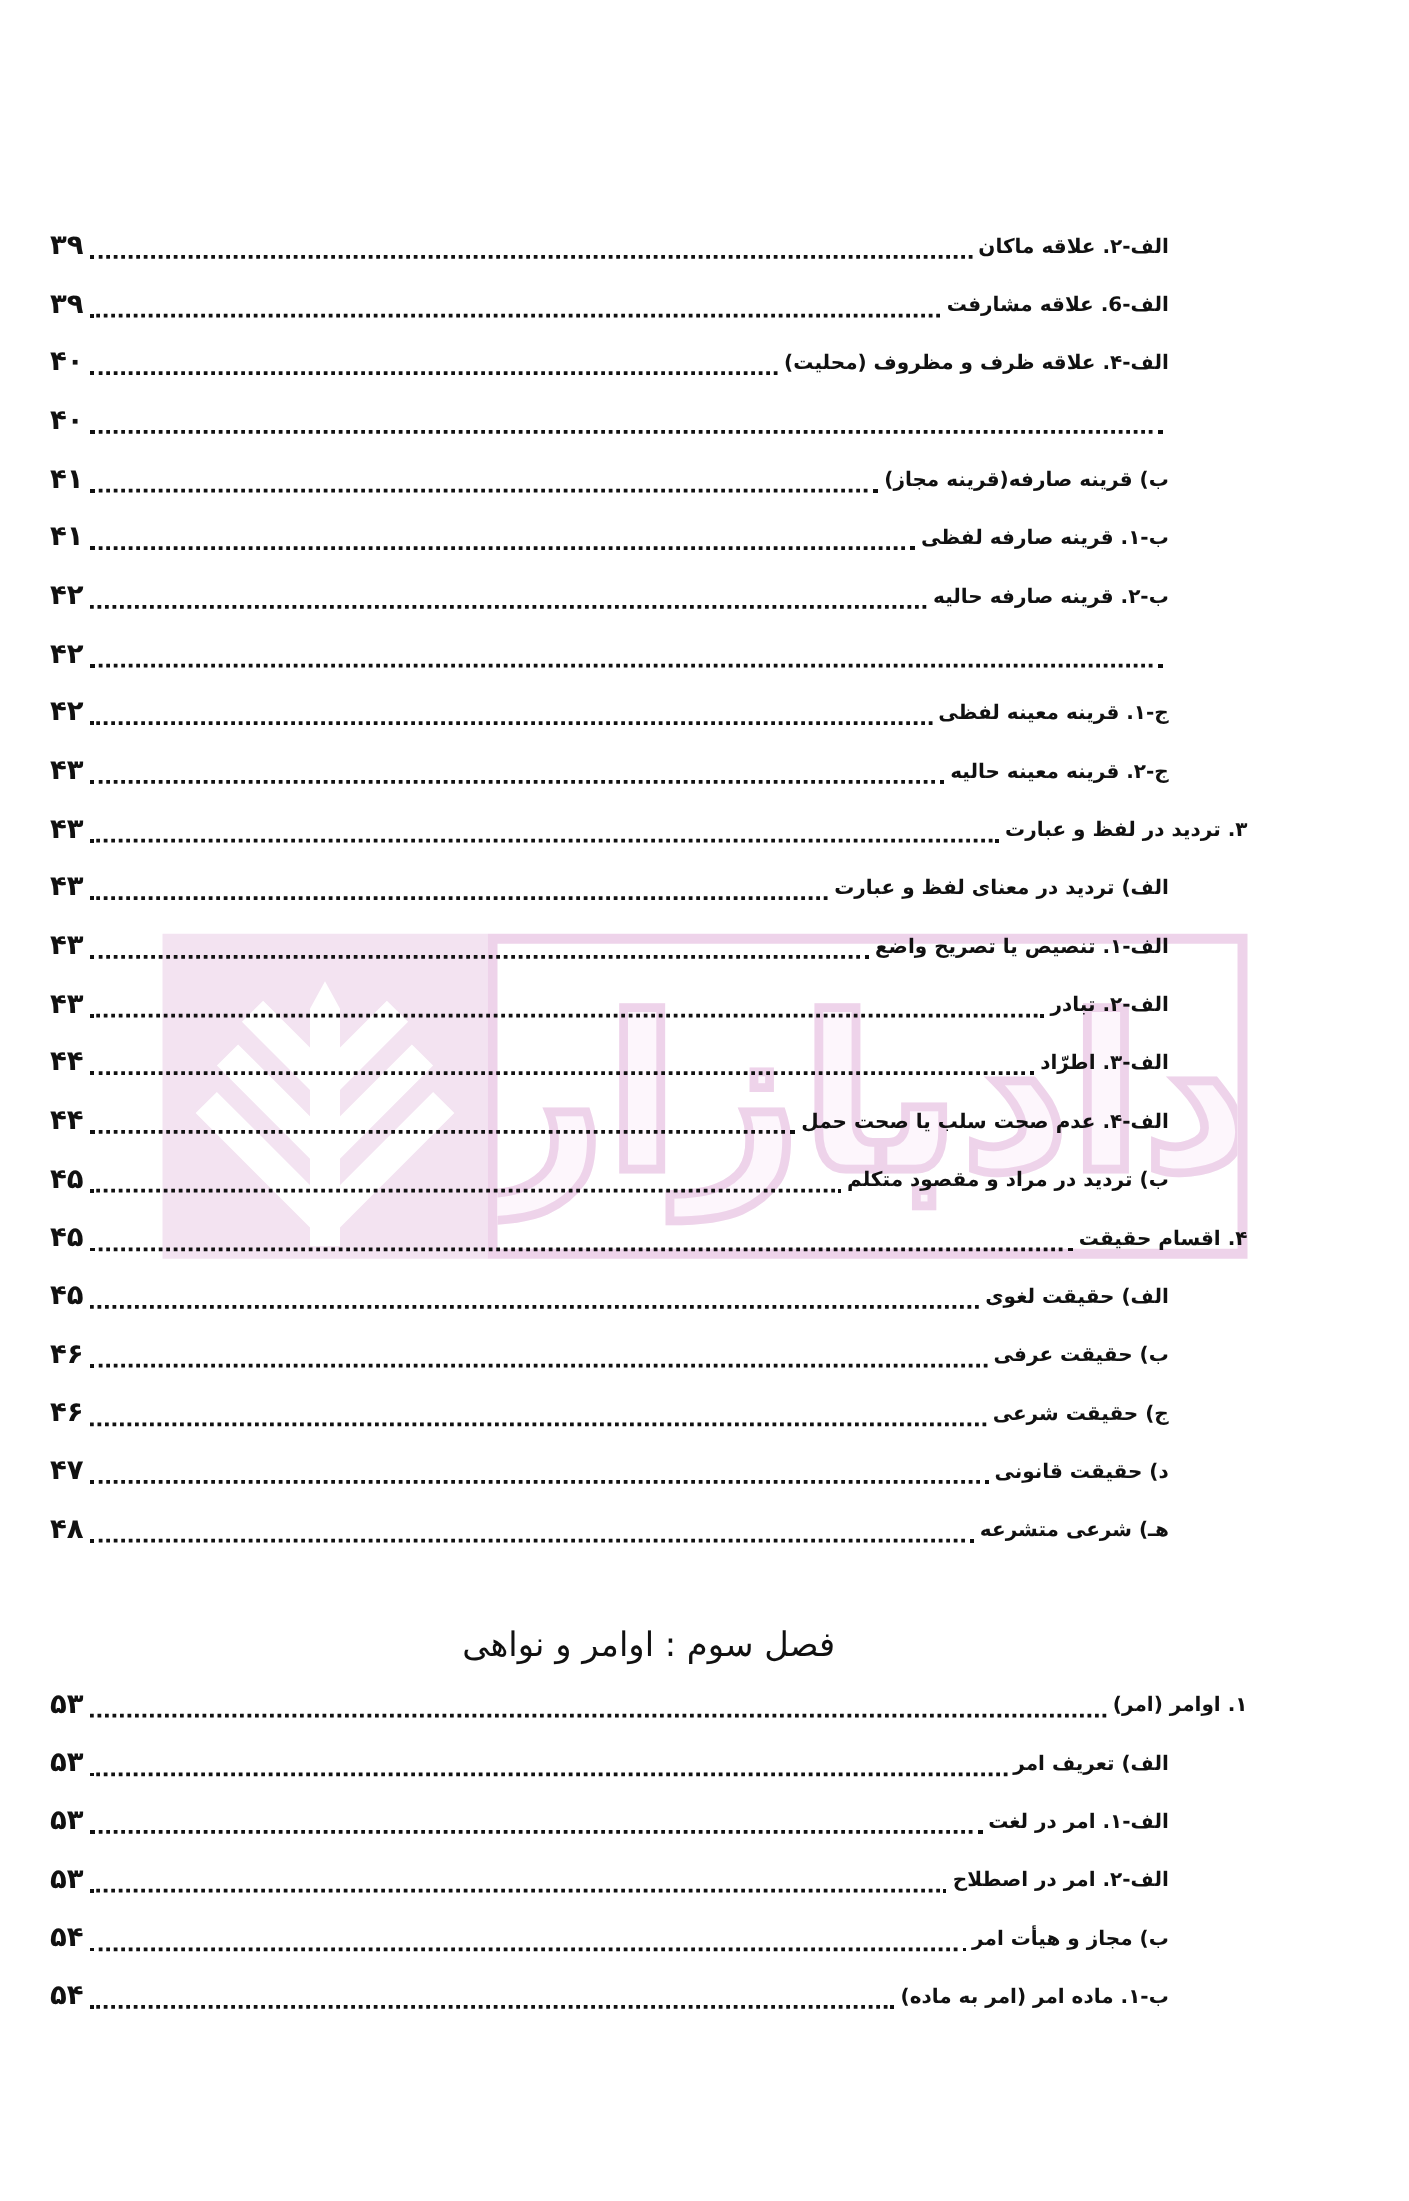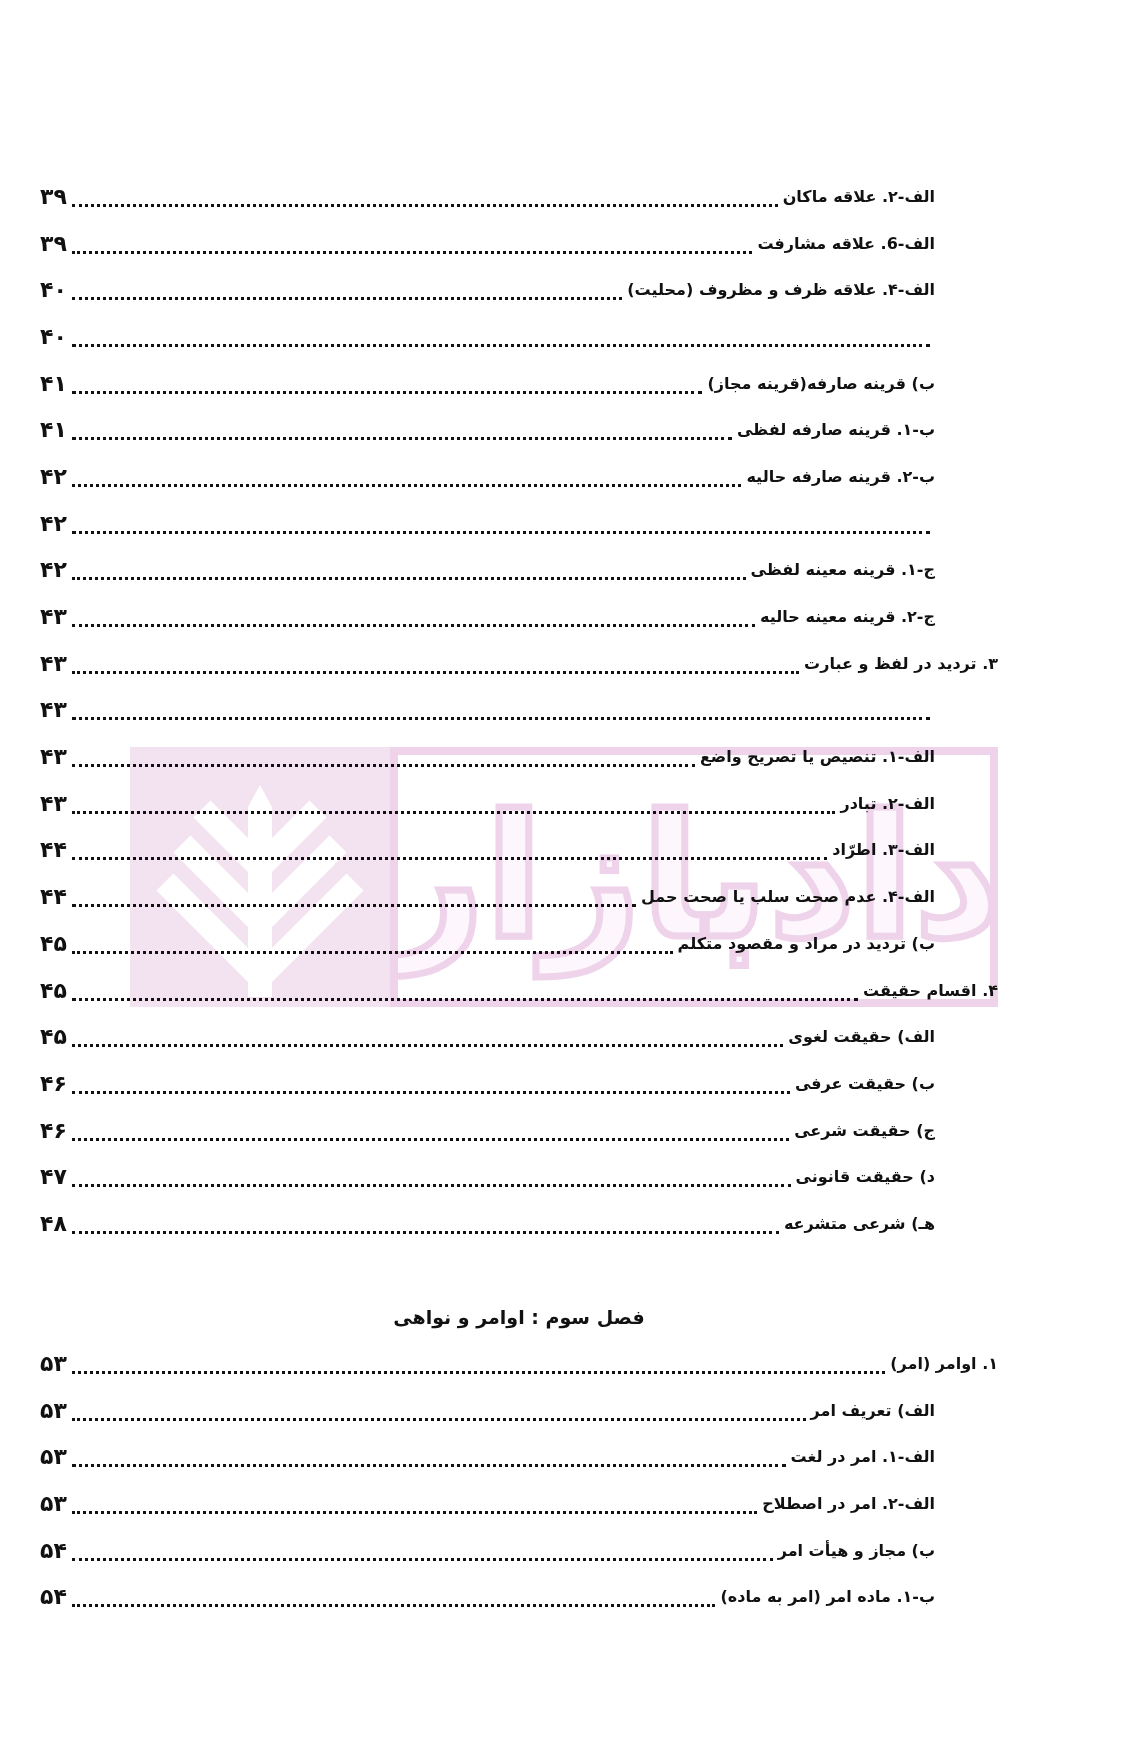--- a/index.html
+++ b/index.html
@@ -55,21 +55,21 @@
     margin:0 5px;
   }
   .num{
     font-size:22px;font-weight:700;
     flex:0 0 auto;
   }
   .spacer{height:46.7px;}
   .heading{
     height:46.7px;
     display:flex;align-items:center;justify-content:center;
-    font-size:19px;font-weight:700;text-align:right;
+    font-size:27px;font-weight:400;text-align:right;
   }
 </style>
 </head>
 <body>
 
 <div class="page">
 
   <div class="watermark">
     <div class="wm-square">
       <svg viewBox="0 0 260 260" aria-hidden="true">
@@ -132,20 +132,21 @@
         <span class="title">ج-۲. قرینه معینه حالیه</span>
         <span class="dots"></span>
         <span class="num">۴۳</span>
       </div>
       <div class="row lvl1">
         <span class="title">۳. تردید در لفظ و عبارت</span>
         <span class="dots"></span>
         <span class="num">۴۳</span>
       </div>
       <div class="row lvl2">
+        <span class="title">الف) تردید در معنای لفظ و عبارت</span>
         <span class="dots"></span>
         <span class="num">۴۳</span>
       </div>
       <div class="row lvl2">
         <span class="title">الف-۱. تنصیص یا تصریح واضع</span>
         <span class="dots"></span>
         <span class="num">۴۳</span>
       </div>
       <div class="row lvl2">
         <span class="title">الف-۲. تبادر</span>

